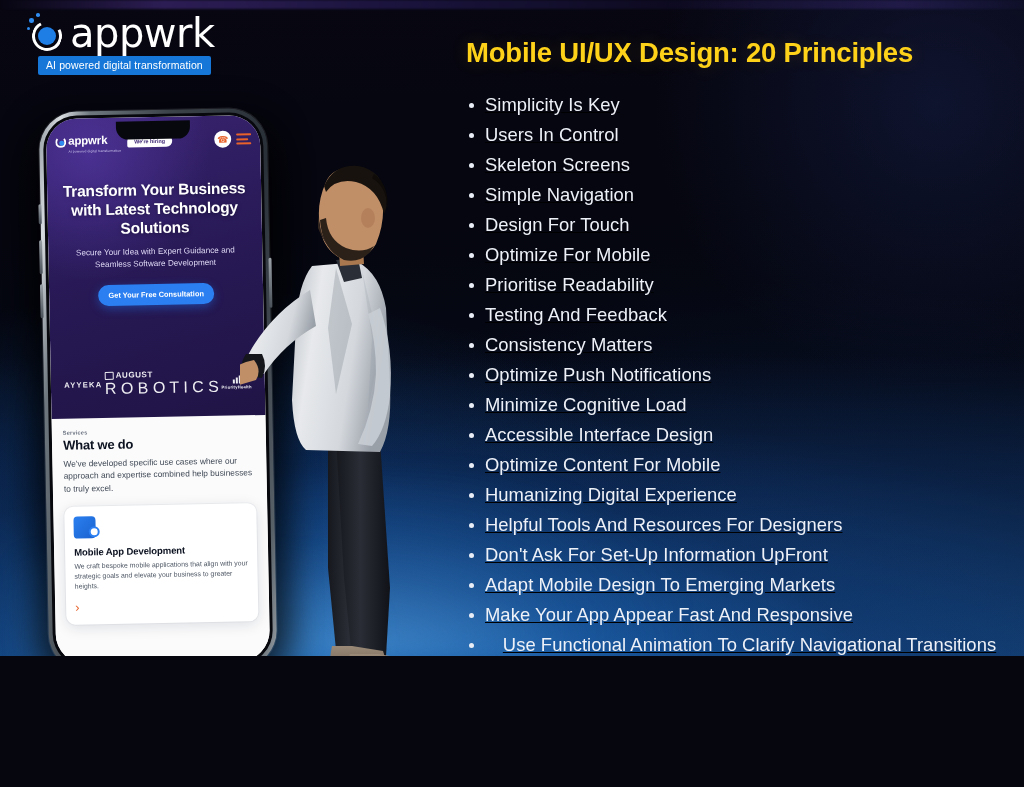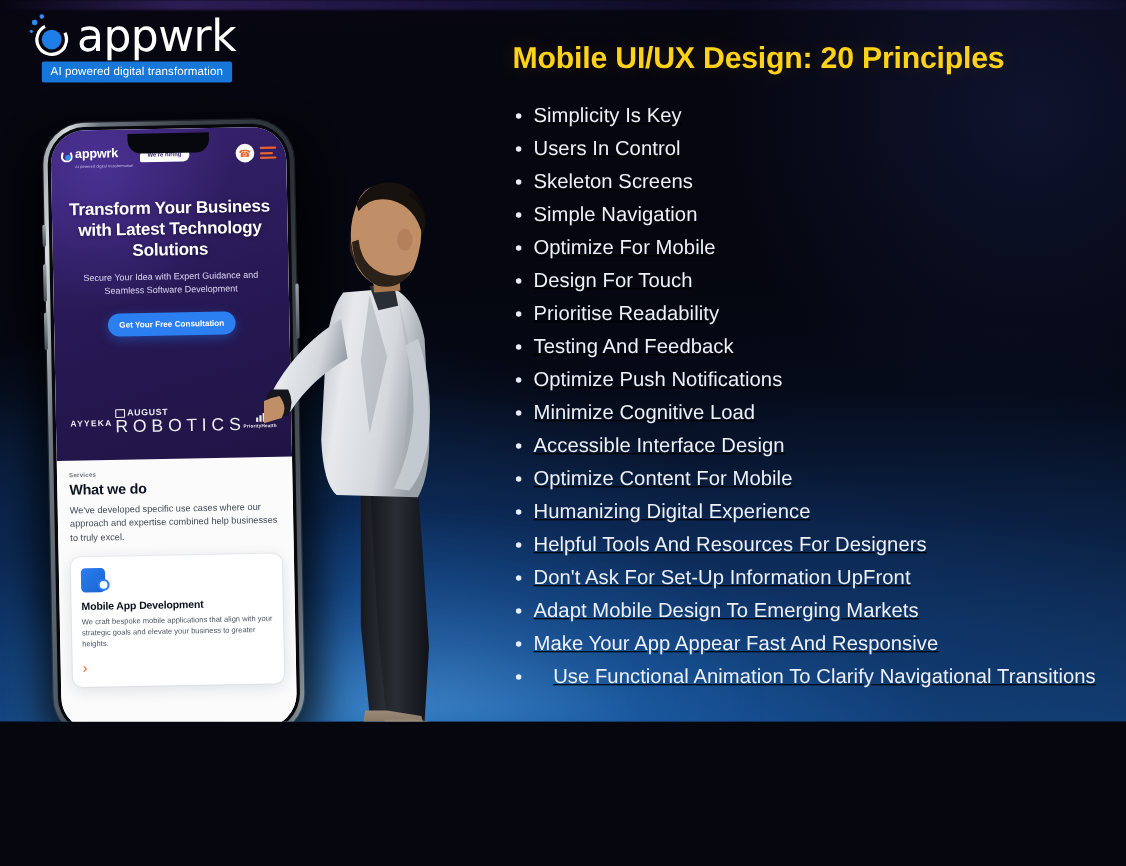--- a/index.html
+++ b/index.html
@@ -382,24 +382,25 @@
     </svg>
   </div>
 
   <div id="content">
     <div class="headline">Mobile UI/UX Design: 20 Principles</div>
     <ul id="principles">
         <li>Simplicity Is Key</li>
         <li>Users In Control</li>
         <li>Skeleton Screens</li>
         <li>Simple Navigation</li>
+        <li>Design For Touch</li>
         <li>Optimize For Mobile</li>
-        <li>Design For Touch</li>
         <li>Prioritise Readability</li>
         <li>Testing And Feedback</li>
+        <li>Consistency Matters</li>
         <li>Optimize Push Notifications</li>
         <li>Minimize Cognitive Load</li>
         <li>Accessible Interface Design</li>
         <li>Optimize Content For Mobile</li>
         <li>Humanizing Digital Experience</li>
         <li>Helpful Tools And Resources For Designers</li>
         <li>Don't Ask For Set-Up Information UpFront</li>
         <li>Adapt Mobile Design To Emerging Markets</li>
         <li>Make Your App Appear Fast And Responsive</li>
         <li class="wrap">Use Functional Animation To Clarify Navigational Transitions</li>

